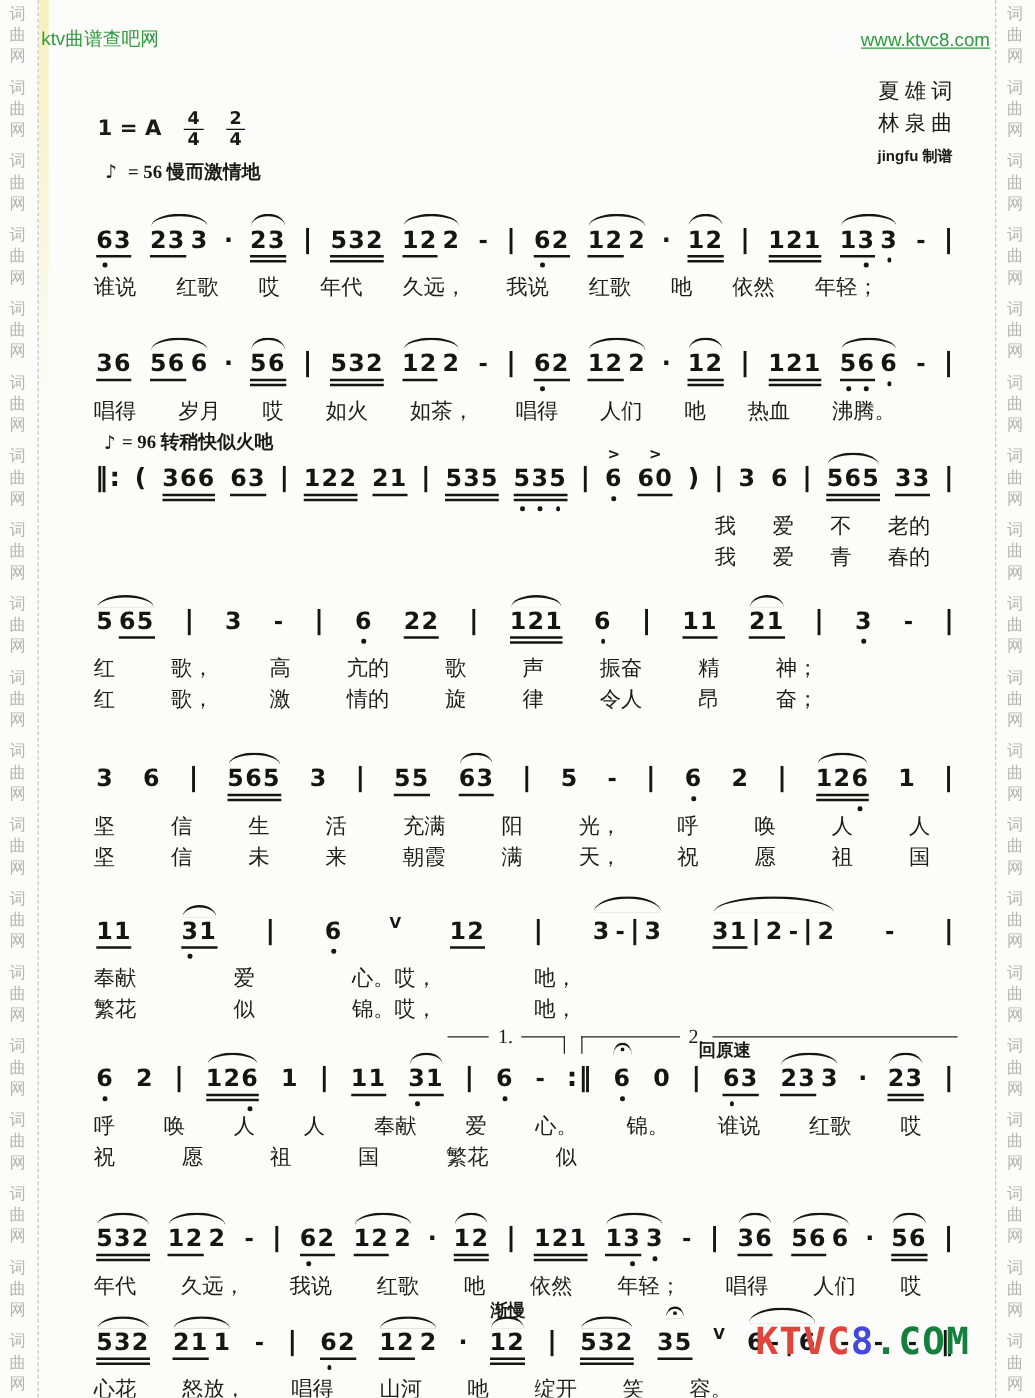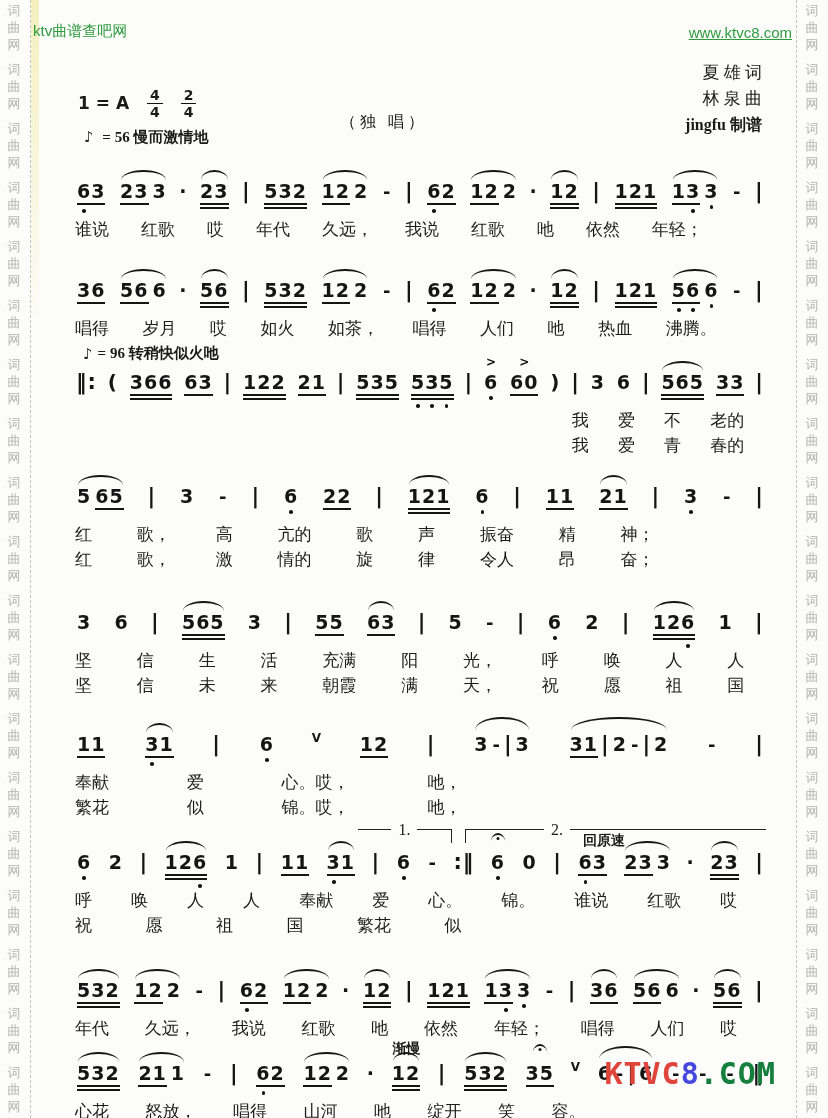--- a/index.html
+++ b/index.html
@@ -20,21 +20,21 @@
   
   .header{position:relative;height:158px;}
   .site-left{position:absolute;left:33px;top:22px;font:15px "Liberation Sans","DejaVu Sans",sans-serif;}
   .site-right{position:absolute;right:36px;top:24px;font:15px "Liberation Sans","DejaVu Sans",sans-serif;}
   .title{position:absolute;left:0;right:60px;top:48px;margin:0;text-align:center;
          font:bold italic 40px "Liberation Serif","DejaVu Serif",serif;letter-spacing:14px;}
   .subtitle{position:absolute;left:0;right:60px;top:112px;text-align:center;
             font:16px "Liberation Serif",serif;letter-spacing:4px;}
   .credits{position:absolute;right:66px;top:60px;text-align:right;font:17px "Liberation Serif",serif;line-height:26px;}
   .credits .row{display:block;}
-  .credits .row:last-child{font-weight:bold;font-family:Liberation Serif, serif;font-size:16px;}
+  .credits .row:last-child{font-weight:bold;font-family:Liberation Sans, sans-serif;font-size:12px;}
   .keysig{position:absolute;left:78px;top:88px;font:bold 17px "DejaVu Sans",sans-serif;}
   .frac{display:inline-flex;flex-direction:column;align-items:center;font-size:14px;line-height:1;
         vertical-align:middle;margin-left:12px;}
   .fn{border-bottom:1.8px solid #111;padding:0 3px 1px;}
   .fd{padding-top:1px;}
   .tempo{position:absolute;left:84px;top:128px;font:bold 15px "Liberation Serif",serif;}
   .note-glyph{font-family:"DejaVu Sans",sans-serif;font-weight:bold;margin-right:5px;}
   
   .score{margin:0 63px 0 75px;}
   .line:nth-child(1){margin-top:4px}
@@ -70,21 +70,21 @@
   .pre-row{display:flex;align-items:center;font:bold 15px "Liberation Serif",serif;margin:4px 0 -10px;padding-left:8px;}
   .mark-row{position:relative;height:14px;margin-bottom:-10px;}
   .mark-row span{position:absolute;left:46%;font:bold 14px "Liberation Serif",serif;}
   .volta-row{position:relative;height:26px;margin-bottom:-12px;}
   .vb{position:absolute;top:10px;height:13px;border-top:1.6px solid #222;}
   .vb1{left:41%;width:13.5%;border-right:1.6px solid #222;}
   .vb2{left:56.5%;width:43.5%;border-left:1.6px solid #222;}
   .vlabel{position:absolute;top:-9px;background:#fcfcfa;padding:0 7px;font:16px "Liberation Serif",serif;}
   .vb1 .vlabel{left:50%;transform:translateX(-50%);}
   .vb2 .vlabel{left:26%;}
-  .vnote{position:absolute;top:2px;left:31%;font:bold 14px "Liberation Serif",serif;margin-left:24px;}
+  .vnote{position:absolute;top:2px;left:31%;font:bold 14px "Liberation Serif",serif;}
   
   .footer-logo{position:absolute;right:52px;top:1056px;font:bold 30px "DejaVu Sans Mono",monospace;letter-spacing:1px;}
 </style>
 </head>
 <body>
 
 <div class="page">
   <div class="rail-chars left" id="rail-left">
       <span>词</span>
       <span>曲</span>
@@ -241,21 +241,20 @@
       <span>网</span>
       <span class="gap"></span>
     </div>
   <div class="rail-line left"></div>
   <div class="rail-line right"></div>
   <div class="scan-strip"></div>
 
   <div class="header">
     <div class="site-left" id="site-left" style="color: rgb(46, 155, 62);">ktv曲谱查吧网</div>
     <div class="site-right" id="site-right" style="color: rgb(46, 155, 62); text-decoration: underline;">www.ktvc8.com</div>
-    <div class="subtitle">（独 唱）</div>
     <div class="credits">
       <span class="row">夏 雄 词</span>
       <span class="row">林 泉 曲</span>
       <span class="row">jingfu 制谱</span>
     </div>
     <div class="keysig">
       <span>1 = A</span>
       <span class="frac">
         <span class="fn">4</span>
         <span class="fd">4</span>

